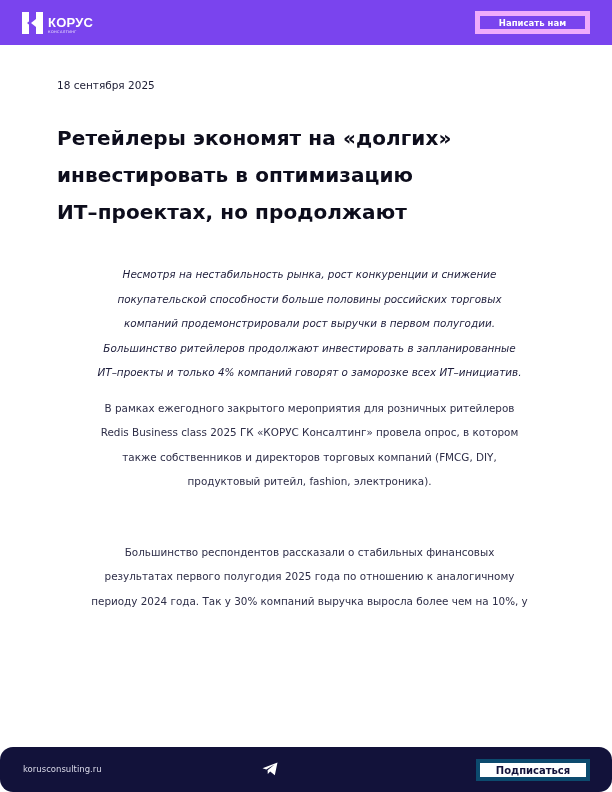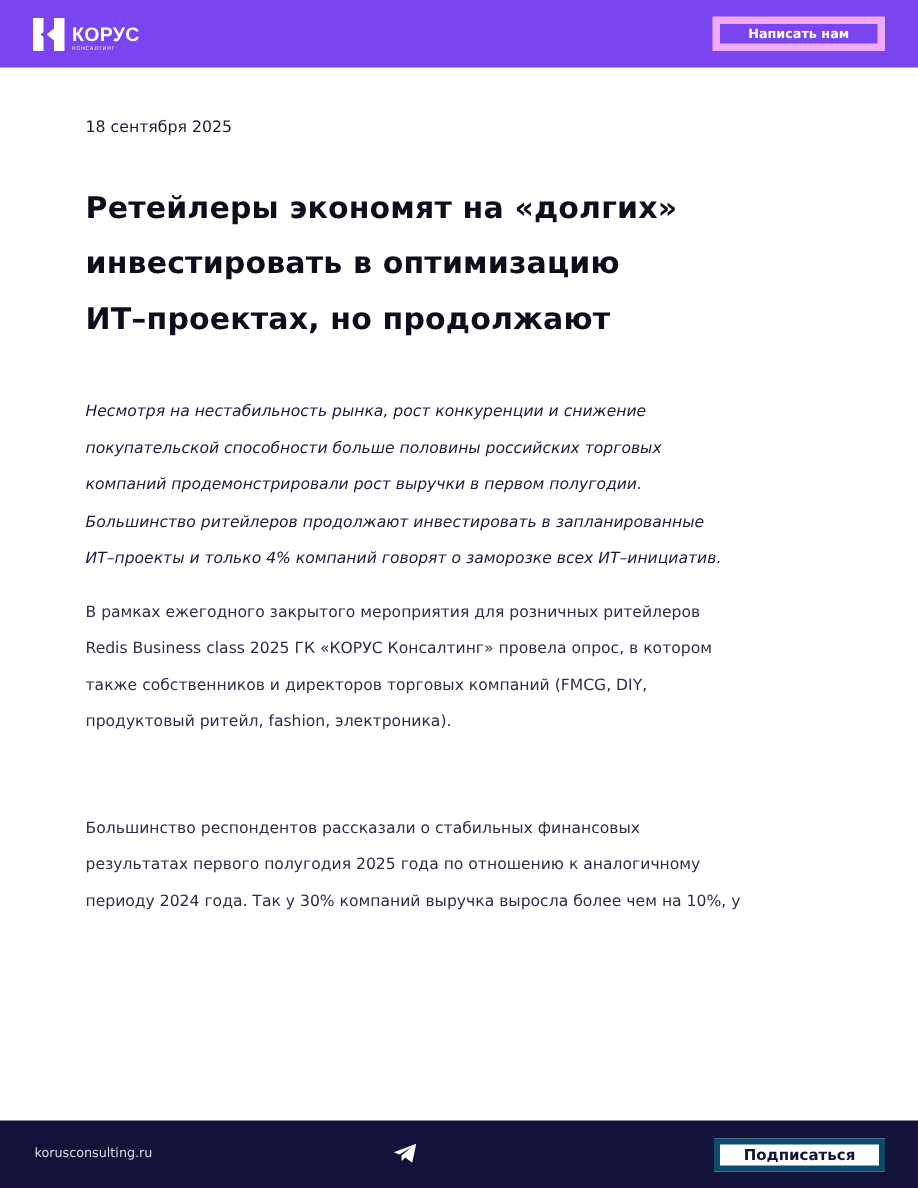--- a/index.html
+++ b/index.html
@@ -36,32 +36,33 @@
   .title {
     position: absolute; left: 57px; top: 120px; width: 480px;
     font-family: "DejaVu Sans", sans-serif; font-weight: bold;
     font-size: 20px; line-height: 37px; color: #0d0d1c; letter-spacing: 0.1px;
   }
   .lead {
     position: absolute; left: 57px; top: 262px; width: 505px;
     font-style: italic; font-size: 10.4px; line-height: 24.6px; color: #1c1c3a;
     font-family: "DejaVu Sans", sans-serif;
   }
-  .lead .ln, .para .ln { display: block; white-space: nowrap; }
+  .lead .ln, .para .ln { display: block; white-space: nowrap; text-align: center; }
   .para {
     position: absolute; left: 57px; width: 505px;
     font-size: 10.4px; line-height: 24.4px; color: #2e2e48;
     font-family: "DejaVu Sans", sans-serif;
   }
   .para1 { top: 396px; }
   .para2 { top: 540px; }
 
   .footer {
     position: absolute; left: 0; top: 747px; width: 612px; height: 45px;
     background: #12123a;
+    border-radius: 13px;
   }
   .footer-link {
     position: absolute; left: 23px; top: 17px; font-size: 8.5px; color: #d9d9e8;
   }
   .tg-icon { position: absolute; left: 262px; top: 15px; width: 16px; height: 14px; }
   .tg-text { position: absolute; left: 274px; top: 17px; font-size: 8.5px; color: #d9d9e8; margin-top: 48px; }
   .btn-subscribe {
     position: absolute; left: 476px; top: 12px; width: 114px; height: 22px;
     border: 4px solid #0c4a6e; background: #ffffff; color: #12123a;
     font-size: 10px; font-weight: bold;

